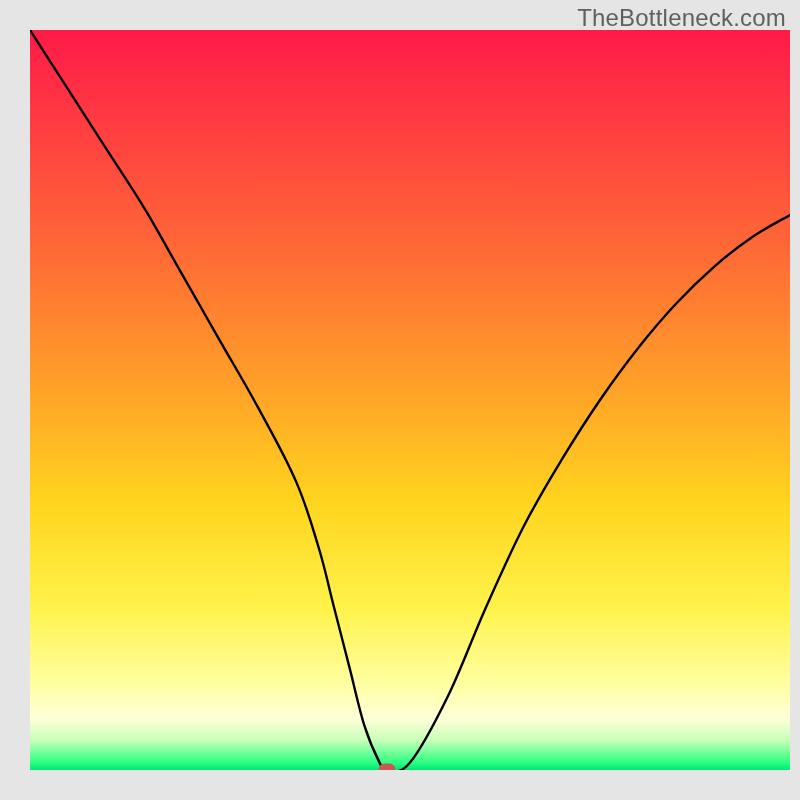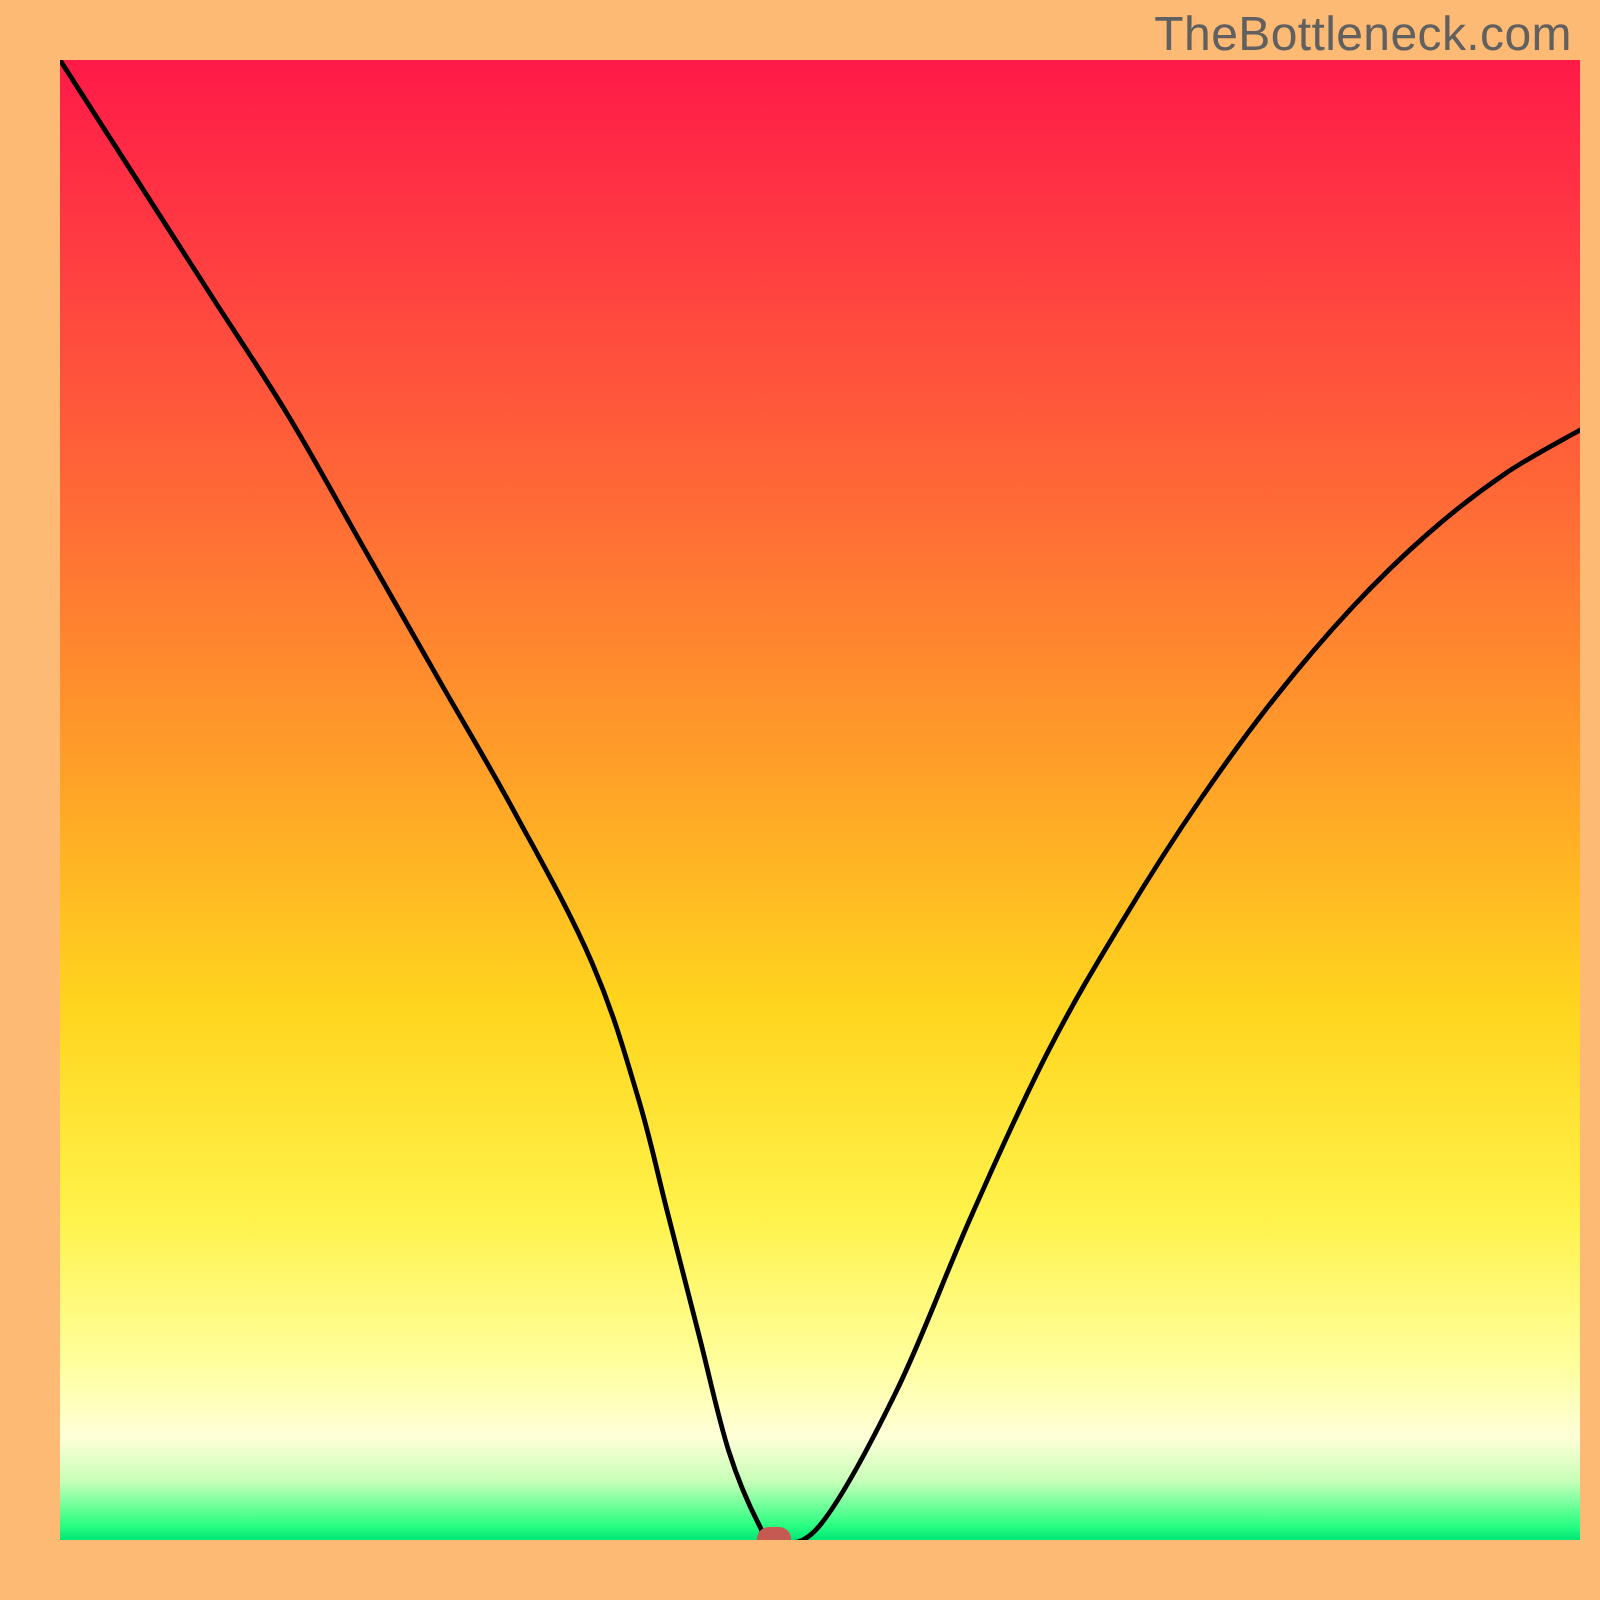--- a/index.html
+++ b/index.html
@@ -8,21 +8,21 @@
     width: 800px;
     height: 800px;
     background: #000;
     overflow: hidden;
     font-family: Arial, Helvetica, sans-serif;
   }
   .frame {
     position: relative;
     width: 800px;
     height: 800px;
-    background: #fdba74;
+    background: #e5e5e5;
   }
   .watermark {
     position: absolute;
     top: 4px;
     right: 14px;
     color: #606060;
     font-size: 24px;
     font-weight: 500;
     letter-spacing: 0.2px;
     z-index: 5;

